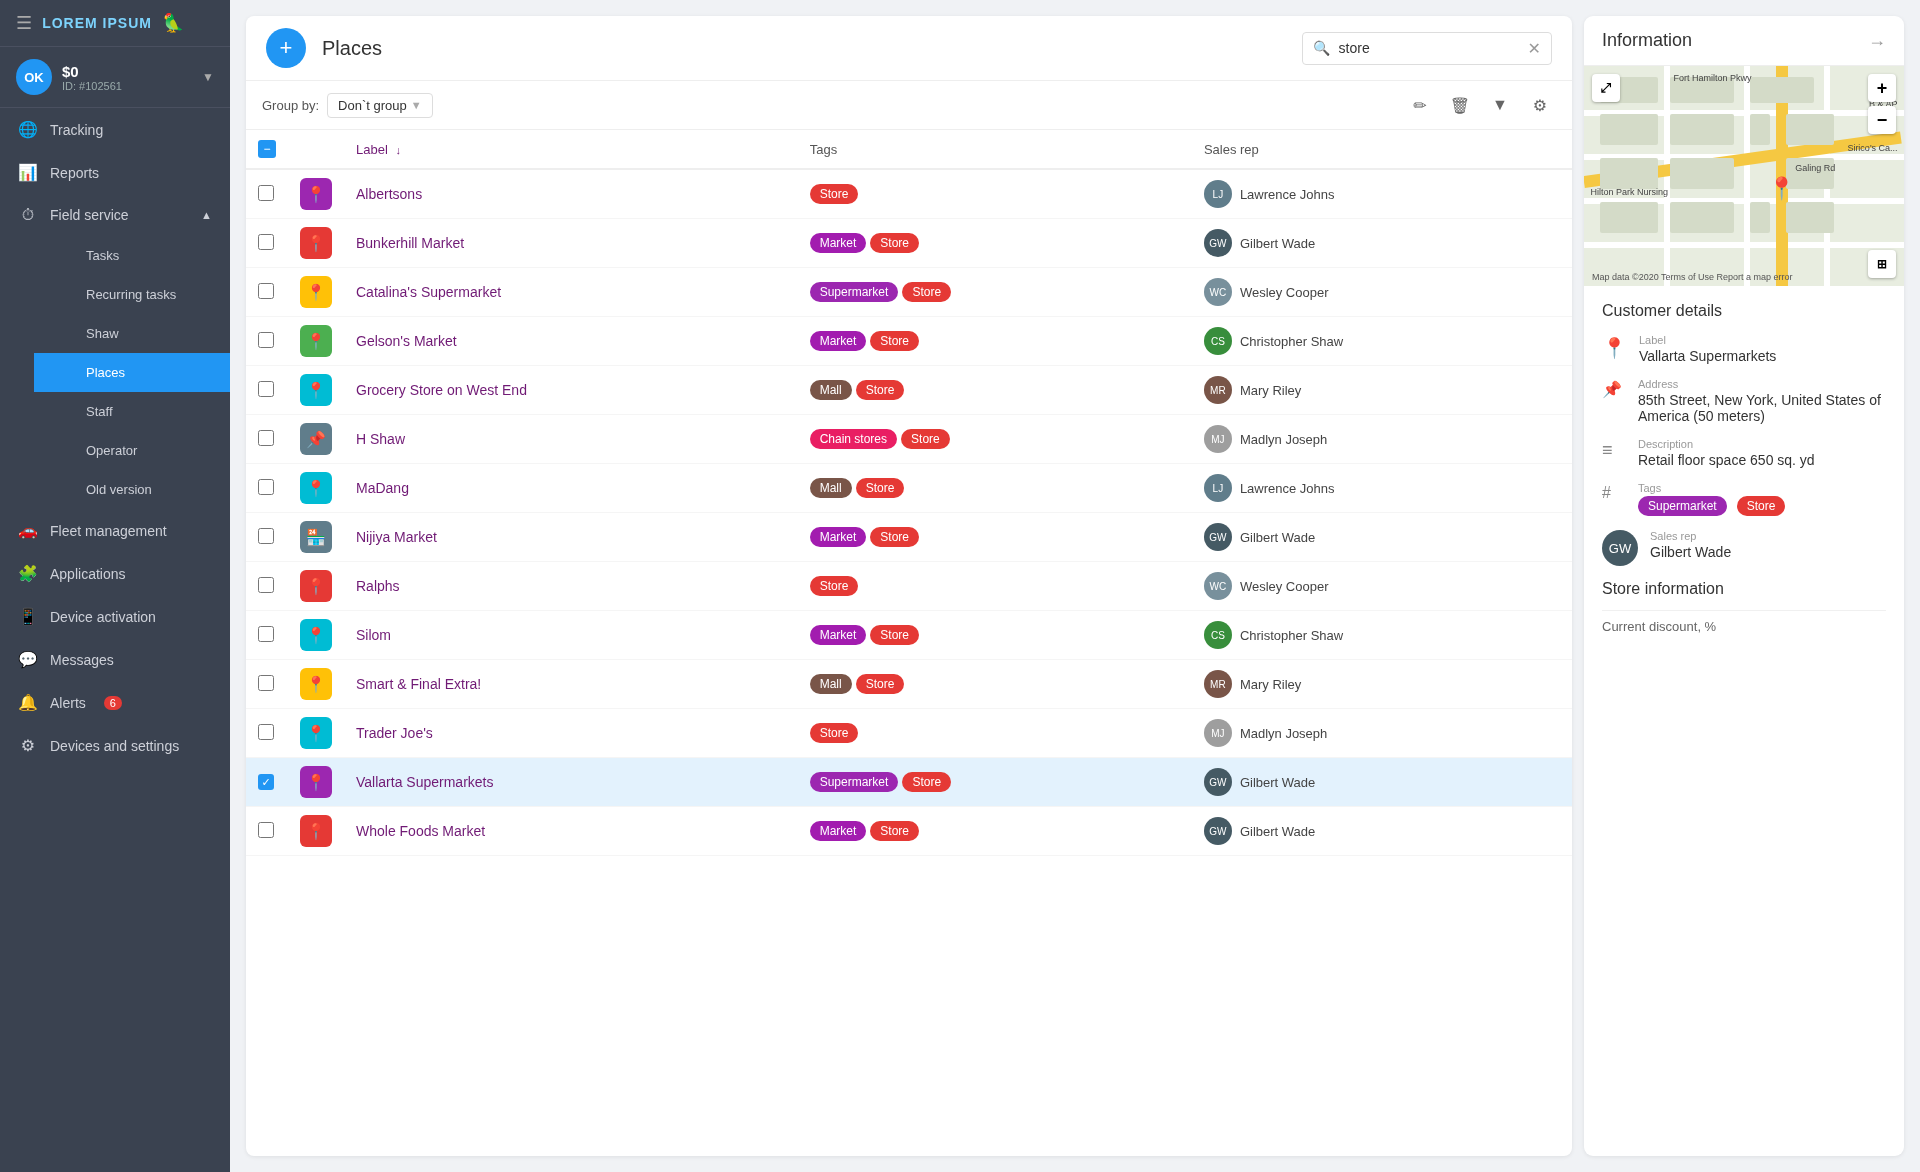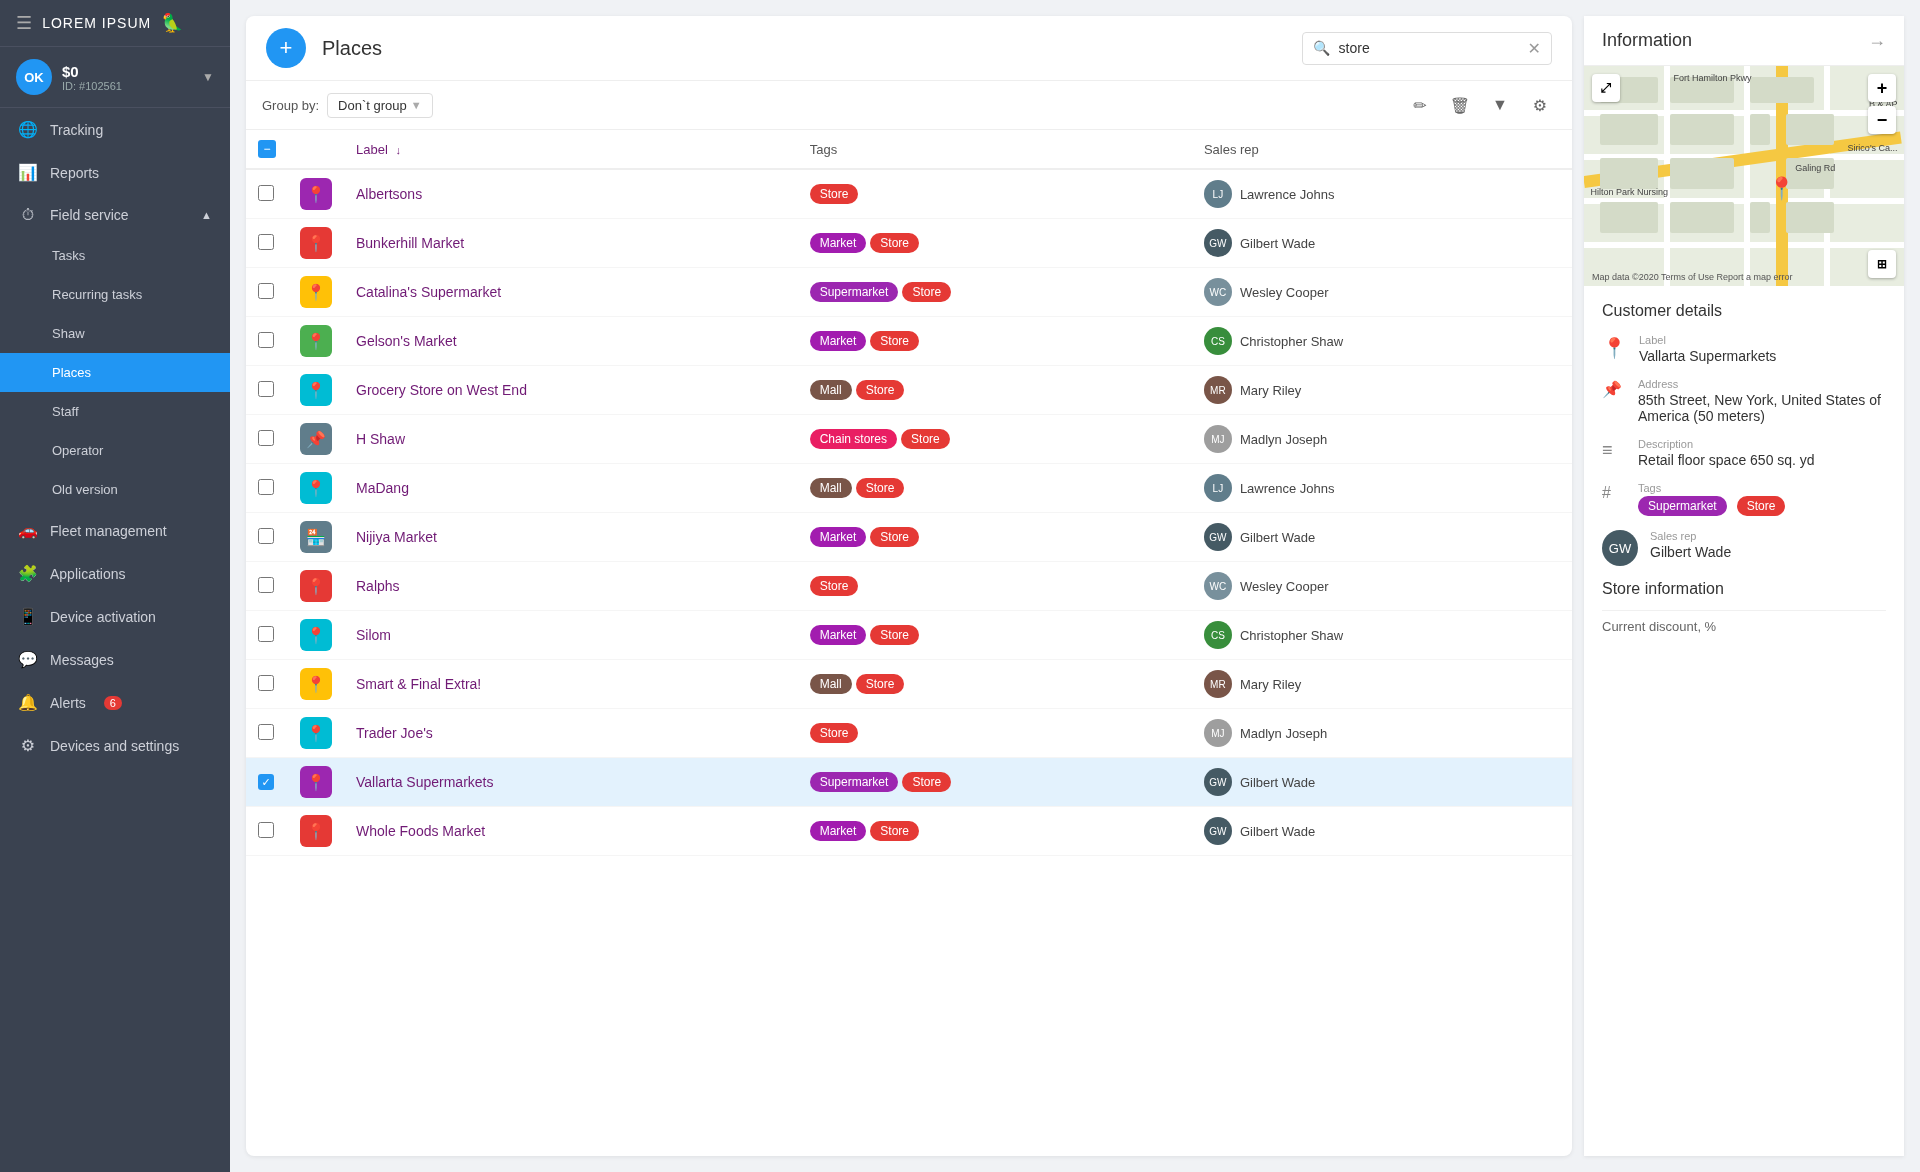--- a/index.html
+++ b/index.html
@@ -50,21 +50,21 @@
       padding: 12px 18px;
       gap: 12px;
       cursor: pointer;
       color: #cdd0d8;
       font-size: 14px;
       transition: background 0.15s;
     }
     .nav-item.active { background: #2196F3; color: #fff; }
     .nav-item .nav-icon { font-size: 16px; width: 20px; text-align: center; }
     .nav-item .nav-chevron { margin-left: auto; font-size: 11px; }
-    .nav-item.sub { padding-left: 52px; font-size: 13px; }
+    .nav-item.sub { padding-left: 52px; font-size: 13px; margin-left: 34px; }
 
     
     #main {
       flex: 1;
       display: flex;
       flex-direction: column;
       overflow: hidden;
     }
 
     #content-area {
@@ -174,21 +174,21 @@
     .checked-row-box {
       width: 16px; height: 16px; background: #2196F3; border-radius: 3px;
       display: flex; align-items: center; justify-content: center; color: #fff; font-size: 11px;
     }
 
     
     #info-panel {
       width: 301px;
       min-width: 320px;
       background: #fff;
-      border-radius: 0;
+      border-radius: 9px;
       display: flex;
       flex-direction: column;
       overflow: hidden;
       box-shadow: 0 1px 4px rgba(0,0,0,0.08);
     }
     #info-header {
       display: flex; align-items: center; justify-content: space-between;
       padding: 14px 18px;
       border-bottom: 1px solid #eee;
     }
@@ -264,21 +264,21 @@
     ::-webkit-scrollbar-track { background: transparent; }
 
     .sort-arrow { margin-left: 4px; font-size: 11px; }
   </style>
 </head>
 <body>
 
 <div id="sidebar">
   <div id="sidebar-header">
     <span class="hamburger">☰</span>
-    <span style="font-size:14px;font-weight:400;color:#ffffff;letter-spacing:1px;">LOREM IPSUM</span>
+    <span style="font-size:14px;font-weight:700;color:#7dd3fc;letter-spacing:1px;">LOREM IPSUM</span>
     <span style="font-size:18px;">🦜</span>
   </div>
 
   <div id="user-section">
     <div class="user-avatar">
       <span>OK</span>
     </div>
     <div class="user-info">
       <div class="user-balance">$0</div>
       <div class="user-id">ID: #102561</div>

